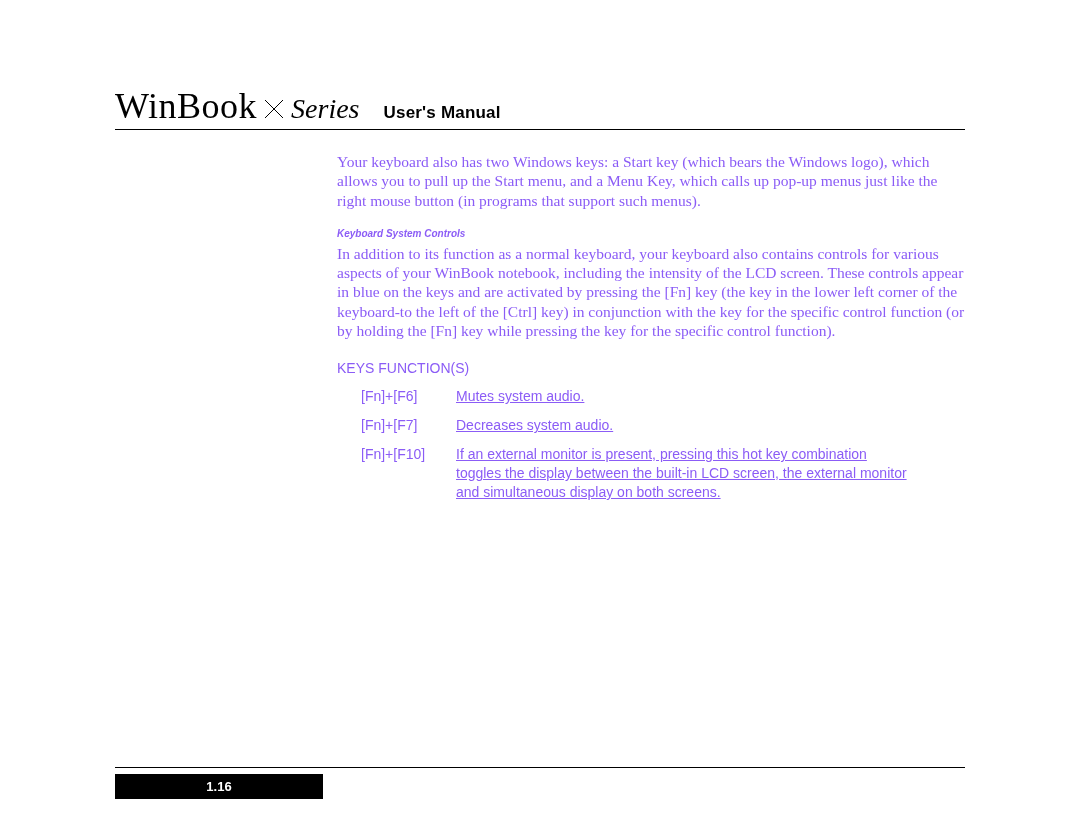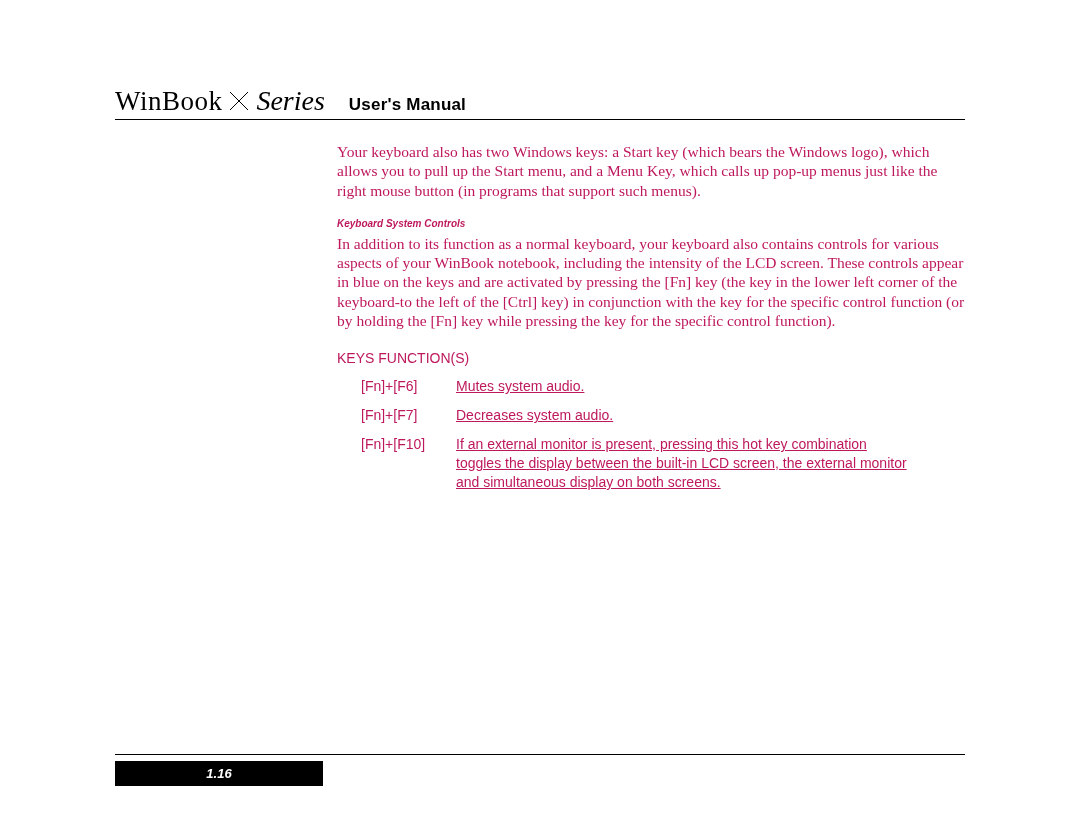--- a/index.html
+++ b/index.html
@@ -16,21 +16,21 @@
     }
     .header-line {
       display: flex;
       align-items: baseline;
       border-bottom: 1.5px solid #000;
       padding-bottom: 2px;
       margin-bottom: 22px;
     }
     .brand {
       font-family: Georgia, serif;
-      font-size: 27px;
+      font-size: 36px;
       letter-spacing: 0.5px;
     }
     .x-mark {
       display: inline-block;
       margin: 0 6px 0 6px;
       position: relative;
       top: 2px;
     }
     .series {
       font-family: Liberation Serif, serif;
@@ -42,21 +42,21 @@
       font-family: Arial, Helvetica, sans-serif;
       font-weight: bold;
       font-size: 17px;
       letter-spacing: 0.2px;
       text-align: center;
     }
     .body-text {
       margin-left: 222px;
       font-size: 15.5px;
       line-height: 1.25;
-      color: #be185d;
+      color: #8b5cf6;
     }
     .para {
       margin-bottom: 18px;
     }
     .section-heading {
       font-family: Arial, Helvetica, sans-serif;
       font-weight: bold;
       font-style: italic;
       font-size: 10px;
       margin-bottom: 3px;
@@ -80,22 +80,21 @@
     }
     .fn-col {
       flex: 1;
       padding-right: 50px;
       text-decoration: underline;
     }
     .footer-area {
       position: absolute;
       left: 115px;
       right: 115px;
-      bottom: 48px;
-      font-style: italic;
+      bottom: 35px;
     }
     .footer-rule {
       border-top: 1px solid #000;
       margin-bottom: 6px;
     }
     .page-num-block {
       background: #000;
       color: #fff;
       font-family: Arial, Helvetica, sans-serif;
       font-weight: bold;

